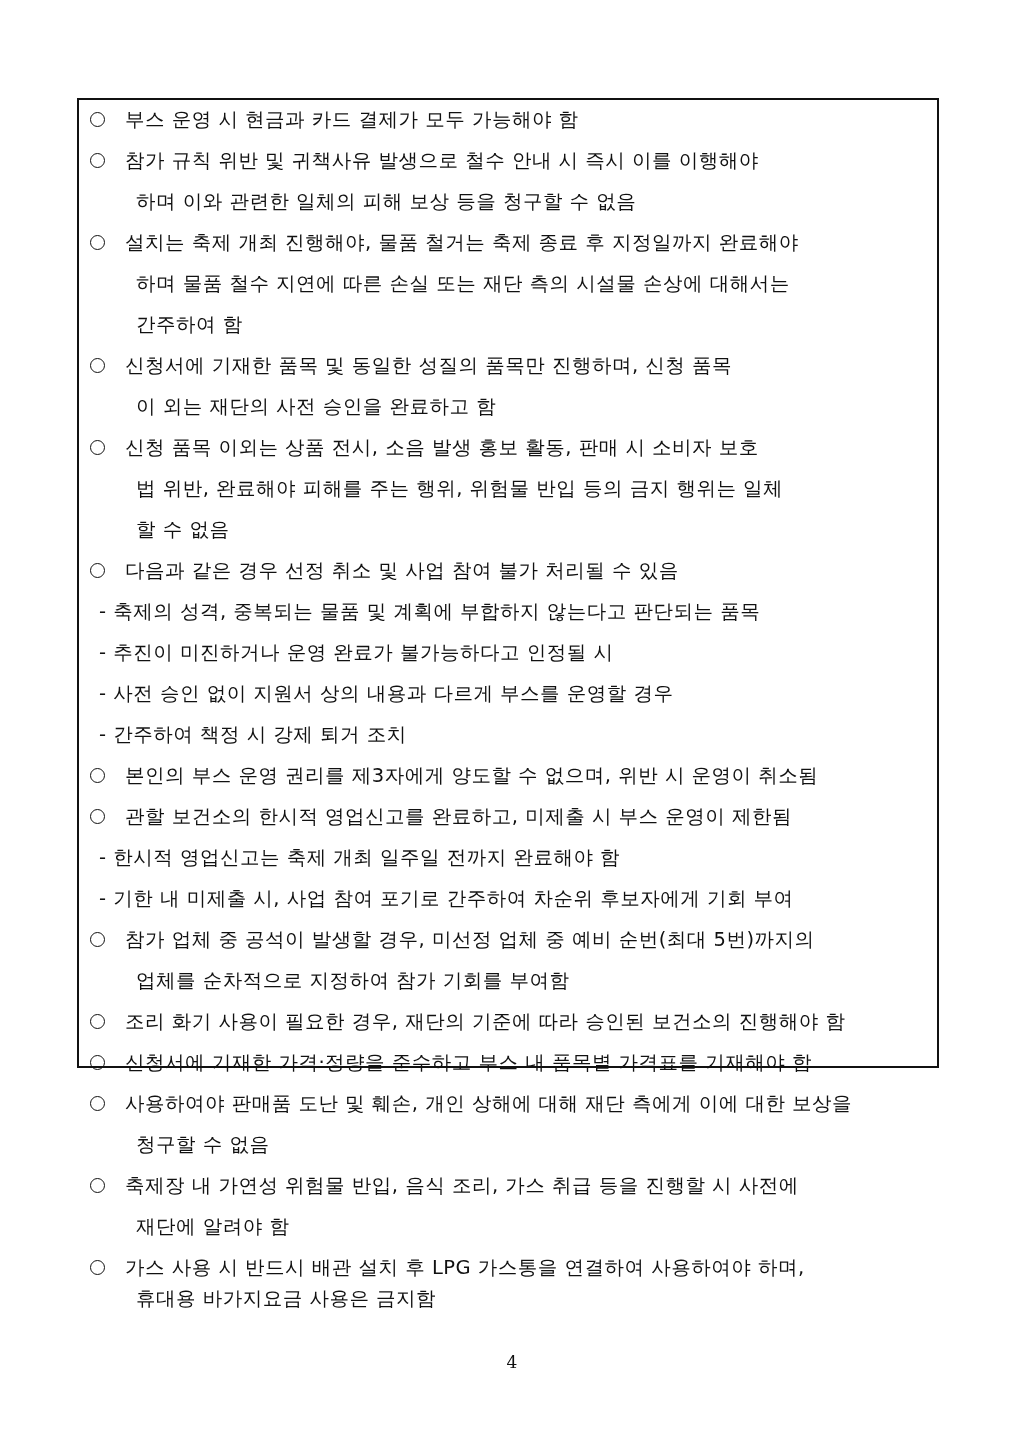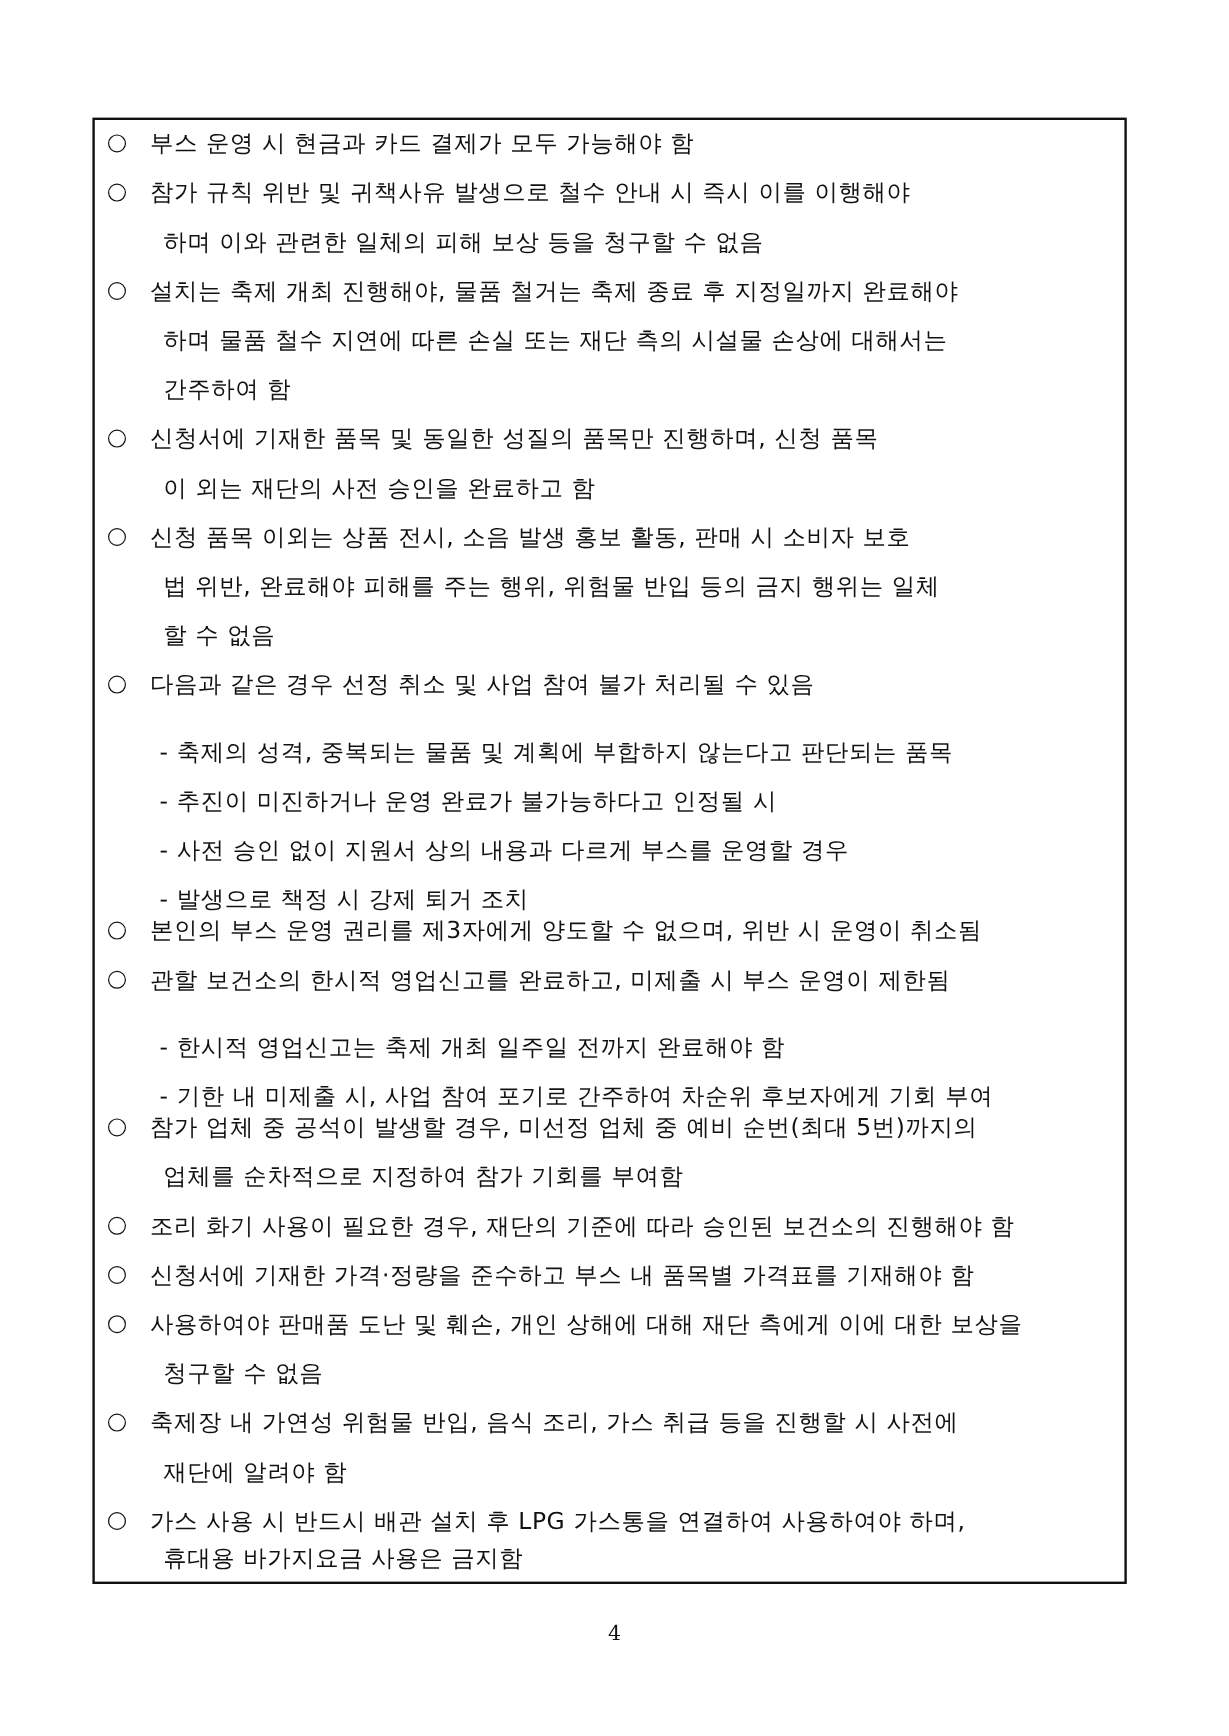--- a/index.html
+++ b/index.html
@@ -1,25 +1,25 @@
 <!DOCTYPE html>
 <html><head>
 <meta charset="utf-8">
 <style>
   html, body { margin: 0; padding: 0; background: #ffffff; }
   body { width: 1024px; height: 1447px; position: relative; overflow: hidden;
          font-family: "DejaVu Sans", "Liberation Sans", sans-serif; color: #111; }
-  .box { position: absolute; left: 77px; top: 98px; width: 862px; height: 1222px;
+  .box { position: absolute; left: 77px; top: 98px; width: 862px; height: 970px;
          border: 2px solid #111; box-sizing: border-box; }
   .line { position: absolute; left: 0; white-space: nowrap; font-size: 19.5px; line-height: 40px; height: 40px; letter-spacing: 0.5px; }
   .bullet { position: absolute; left: 11px; top: 12px; width: 15px; height: 15px;
             border: 1.6px solid #111; border-radius: 50%; box-sizing: border-box; }
   .t-main { position: absolute; left: 46px; }
   .t-cont { position: absolute; left: 57px; }
-  .t-sub  { position: absolute; left: 54px; margin-top: 15px; }
+  .t-sub  { position: absolute; left: 20px; }
   .pagenum { position: absolute; top: 1352px; left: 0; width: 1024px; text-align: center;
              font-family: "DejaVu Serif", "Liberation Serif", serif; font-size: 17px; }
 </style>
 </head>
 <body>
 
 <div class="box">
   <div class="line" style="top:0px">
       <span class="bullet"></span>
       <span class="t-main">부스 운영 시 현금과 카드 결제가 모두 가능해야 함</span>
@@ -65,21 +65,21 @@
   <div class="line" style="top:492px">
       <span class="t-sub">- 축제의 성격, 중복되는 물품 및 계획에 부합하지 않는다고 판단되는 품목</span>
     </div>
   <div class="line" style="top:533px">
       <span class="t-sub">- 추진이 미진하거나 운영 완료가 불가능하다고 인정될 시</span>
     </div>
   <div class="line" style="top:574px">
       <span class="t-sub">- 사전 승인 없이 지원서 상의 내용과 다르게 부스를 운영할 경우</span>
     </div>
   <div class="line" style="top:615px">
-      <span class="t-sub">- 발생으로 책정 시 강제 퇴거 조치</span>
+      <span class="t-sub">- 간주하여 책정 시 강제 퇴거 조치</span>
     </div>
   <div class="line" style="top:656px">
       <span class="bullet"></span>
       <span class="t-main">본인의 부스 운영 권리를 제3자에게 양도할 수 없으며, 위반 시 운영이 취소됨</span>
     </div>
   <div class="line" style="top:697px">
       <span class="bullet"></span>
       <span class="t-main">관할 보건소의 한시적 영업신고를 완료하고, 미제출 시 부스 운영이 제한됨</span>
     </div>
   <div class="line" style="top:738px">

